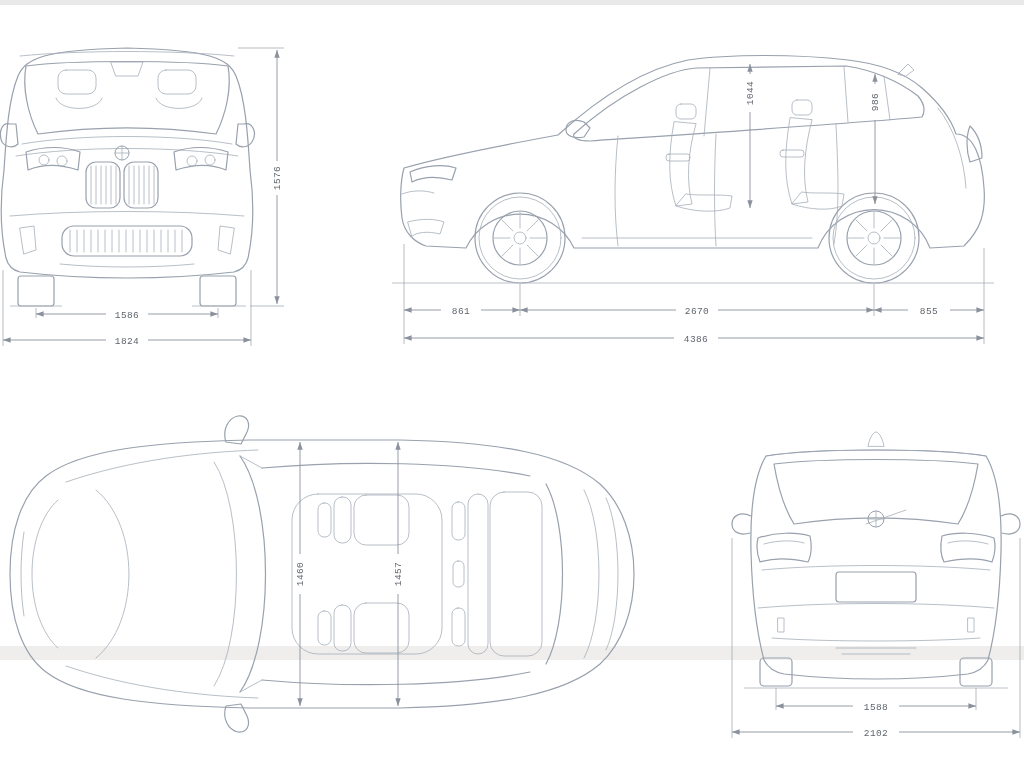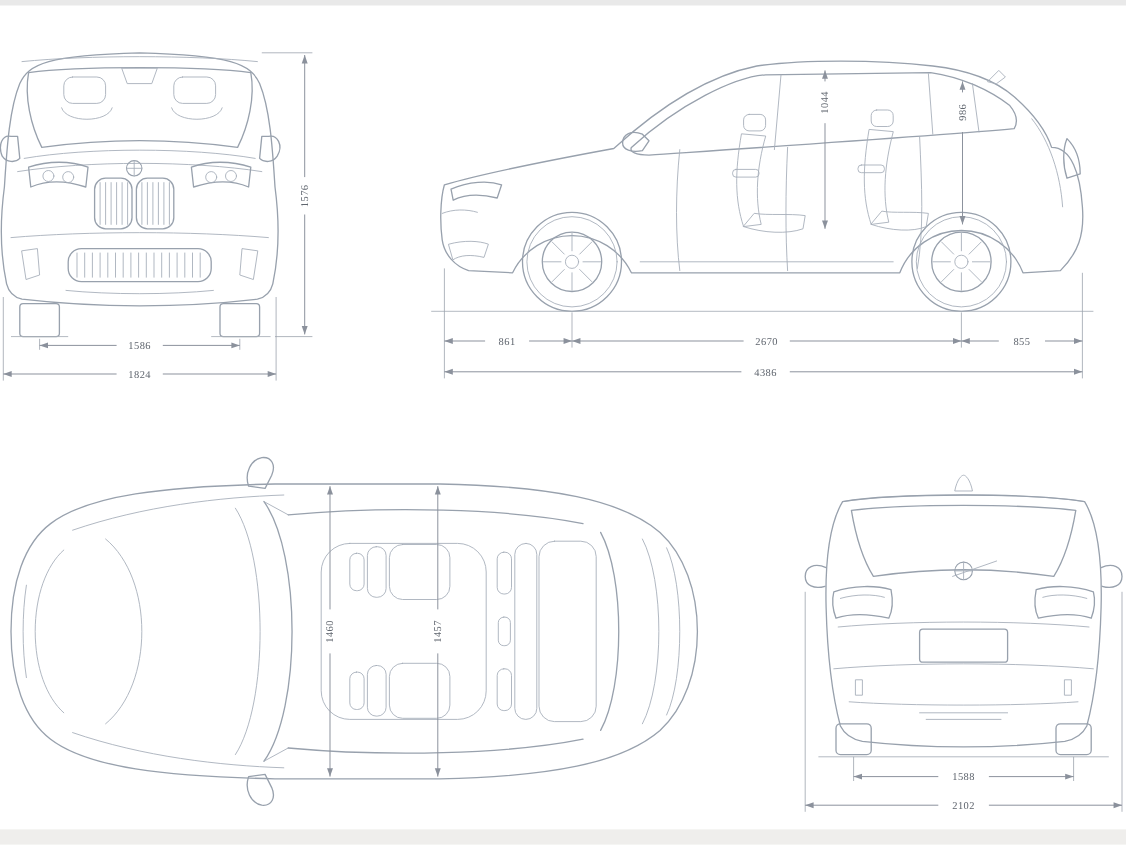--- a/index.html
+++ b/index.html
@@ -1,17 +1,17 @@
 <!DOCTYPE html>
 <html><head>
 <meta charset="utf-8">
 <style>
   *{margin:0;padding:0;box-sizing:border-box}
   html,body{width:1024px;height:768px;background:#ffffff;overflow:hidden}
-  .page{position:relative;width:1024px;height:768px;background:#ffffff;font-family:Liberation Serif, serif}
+  .page{position:relative;width:1024px;height:660px;background:#ffffff;font-family:Liberation Mono, monospace}
   .edge-top{position:absolute;left:0;top:0;width:1024px;height:5px;background:#e9e9e9}
   .edge-bottom{position:absolute;left:0;bottom:0;width:1024px;height:14px;background:#efeeec}
   .view{position:absolute}
   .car{fill:none;stroke:#98a1ad;stroke-width:1.2;stroke-linecap:round;stroke-linejoin:round}
   .car-thin{fill:none;stroke:#a6aeb9;stroke-width:0.8;stroke-linecap:round;stroke-linejoin:round}
   .dim{fill:none;stroke:#8b919c;stroke-width:0.9}
   .ext{fill:none;stroke:#9aa0aa;stroke-width:0.7}
   .ground{fill:none;stroke:#aab0ba;stroke-width:0.8}
   .dimtext{font-size:9.5px;fill:#5f656e;letter-spacing:0.4px}
   .roundel{fill:none;stroke:#98a1ad;stroke-width:1}

